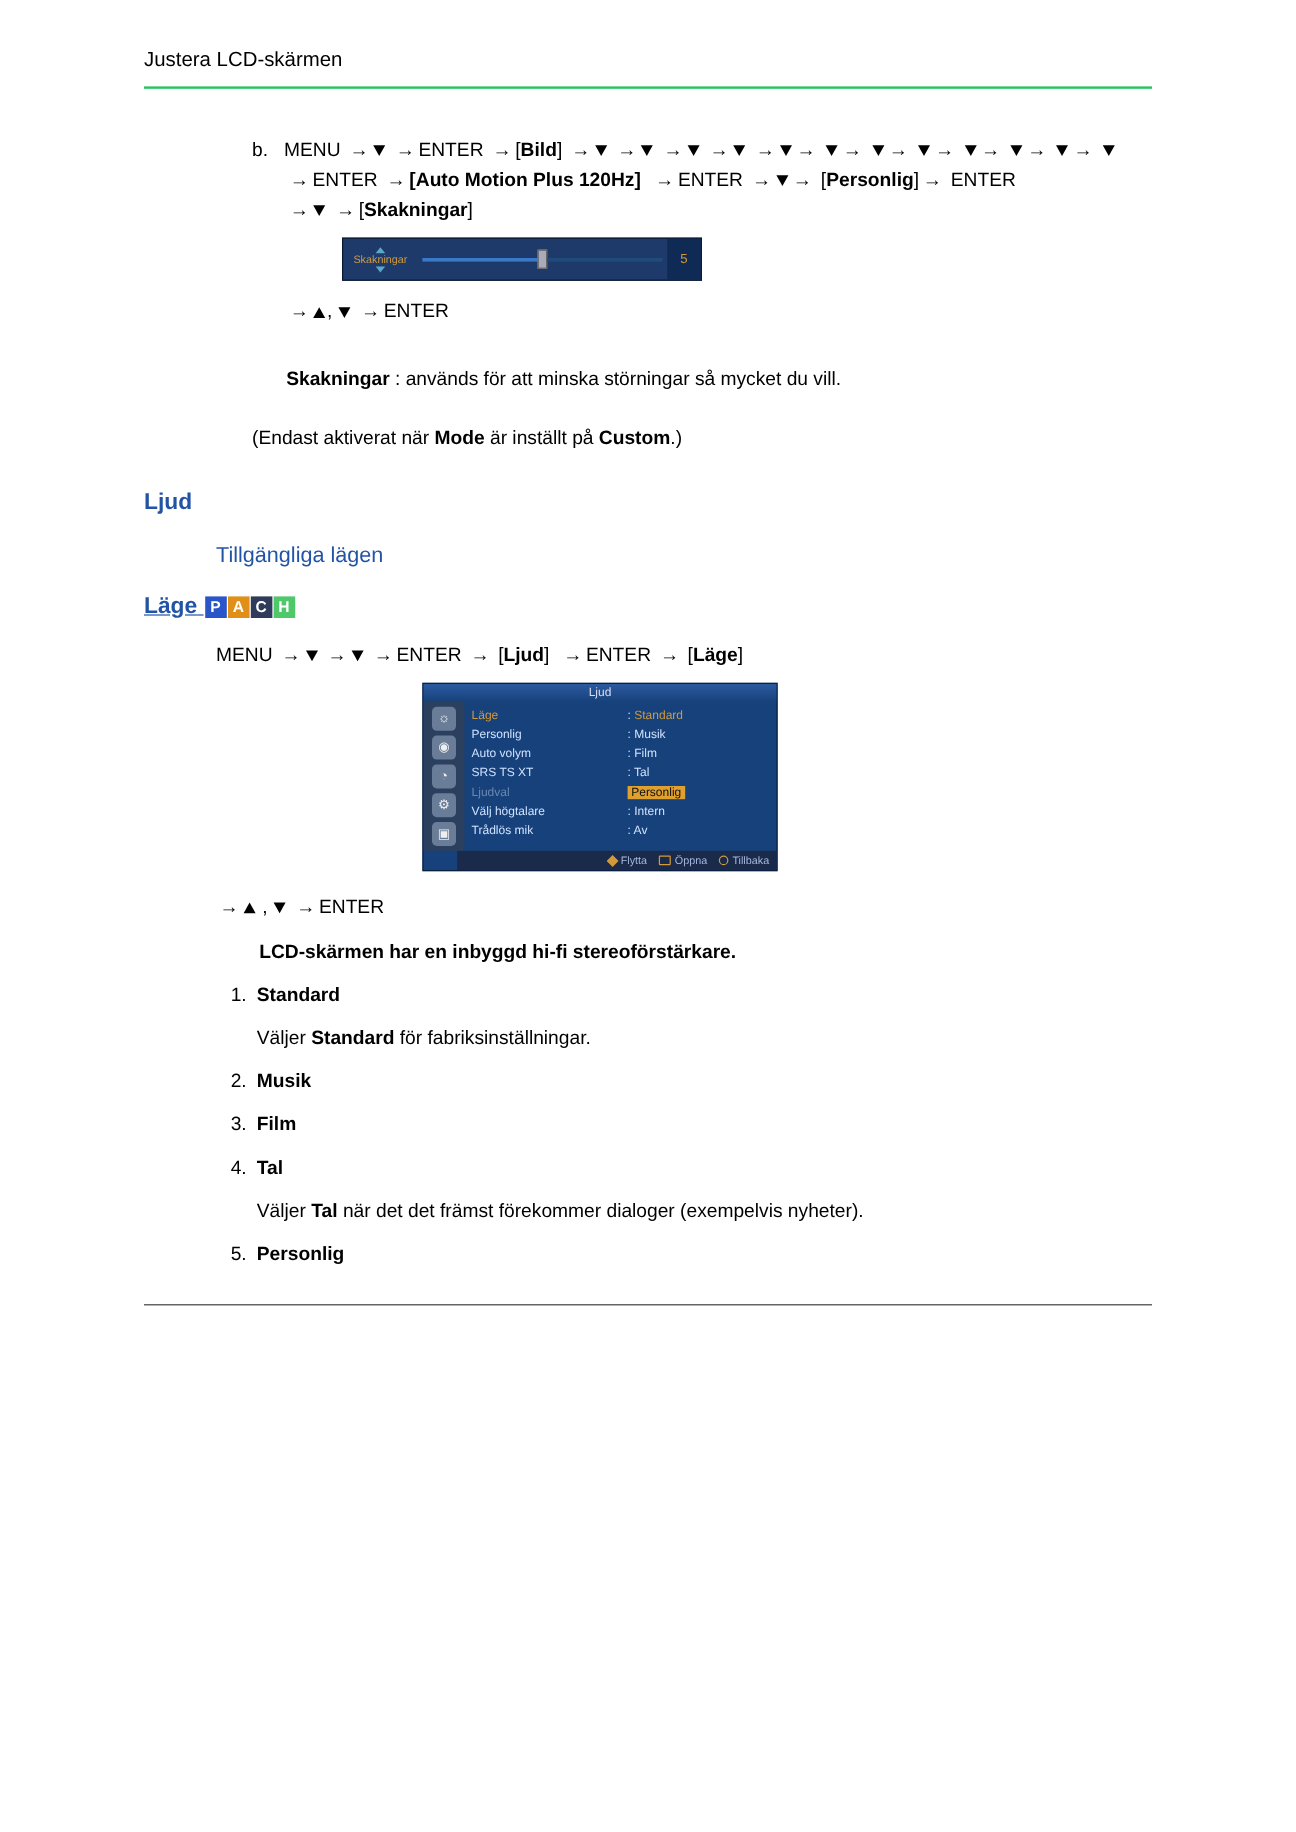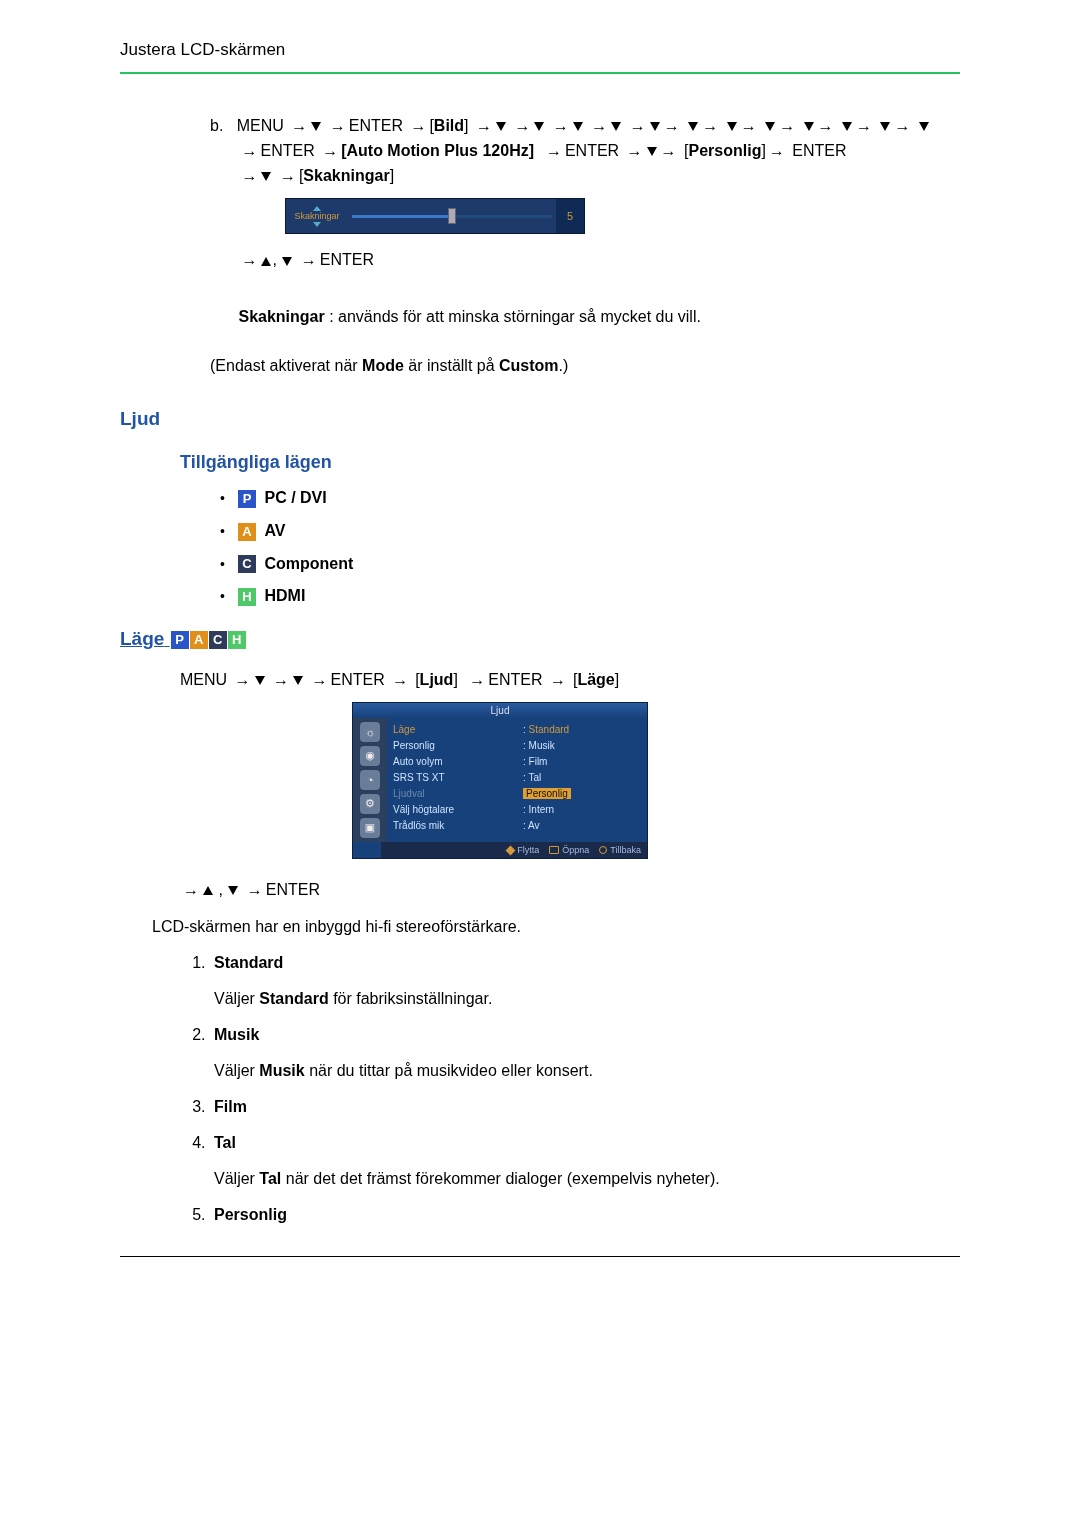--- a/index.html
+++ b/index.html
@@ -92,21 +92,21 @@
   }
   .para2 { margin: 24px 0 0 90px; line-height: 1.5; }
   h2.section {
     color: #2254a6;
     font-weight: bold;
     font-size: 19px;
     margin-top: 30px;
   }
   h3.sub {
     color: #2254a6;
-    font-weight: bold;
+    font-weight: normal;
     font-size: 18px;
     margin: 22px 0 16px 60px;
   }
   ul.modes {
     list-style: none;
     margin-left: 100px;
   }
   ul.modes li { margin-bottom: 14px; }
   ul.modes li::before {
     content: "•";
@@ -187,21 +187,21 @@
   .diamond {
     display:inline-block;width:7px;height:7px;background:#d29a3b;transform:rotate(45deg);margin-right:3px;vertical-align:middle;
   }
   .enter-ic {
     display:inline-block;width:10px;height:8px;border:1px solid #d29a3b;border-radius:1px;margin-right:3px;vertical-align:middle;
   }
   .back-ic {
     display:inline-block;width:8px;height:8px;border:1px solid #d29a3b;border-radius:50%;margin-right:3px;vertical-align:middle;
   }
   .after-menu { margin: 18px 0 0 60px; line-height:1.6;}
-  .desc-line { margin: 16px 0 0 32px; }
+  .desc-line { margin: 16px 0 0 96px; font-weight: bold; }
   ol.modes-list {
     margin: 18px 0 0 62px;
     padding-left: 28px;
     list-style: decimal;
   }
   ol.modes-list > li { margin-bottom: 18px; padding-left: 4px; }
   ol.modes-list > li > .mname { font-weight:bold; }
   ol.modes-list > li > .mdesc { margin-top: 18px; }
   .footer-rule { border-top:1px solid #000; margin-top:32px; }
 </style>
@@ -271,26 +271,20 @@
   </div>
 
   <div class="para2">
     <span>(Endast aktiverat när </span><span class="bold">Mode</span><span> är inställt på </span><span class="bold">Custom</span><span>.)</span>
   </div>
 
   <h2 class="section">Ljud</h2>
 
   <h3 class="sub">Tillgängliga lägen</h3>
 
-  <ul class="modes">
-    <li><span class="badge b-p">P</span> <span class="bold">PC / DVI</span></li>
-    <li><span class="badge b-a">A</span> <span class="bold">AV</span></li>
-    <li><span class="badge b-c">C</span> <span class="bold">Component</span></li>
-    <li><span class="badge b-h">H</span> <span class="bold">HDMI</span></li>
-  </ul>
 
   <h3 class="lage">
     <span>Läge</span>
     <span class="badges-inline">
       <span class="badge b-p">P</span><span class="badge b-a">A</span><span class="badge b-c">C</span><span class="badge b-h">H</span>
     </span>
   </h3>
 
   <div class="nav-line">
     <span>MENU</span>
@@ -348,21 +342,20 @@
 
   <div class="desc-line">LCD-skärmen har en inbyggd hi-fi stereoförstärkare.</div>
 
   <ol class="modes-list">
     <li>
       <div class="mname">Standard</div>
       <div class="mdesc"><span>Väljer </span><span class="bold">Standard</span><span> för fabriksinställningar.</span></div>
     </li>
     <li>
       <div class="mname">Musik</div>
-      <div class="mdesc"><span>Väljer </span><span class="bold">Musik</span><span> när du tittar på musikvideo eller konsert.</span></div>
     </li>
     <li>
       <div class="mname">Film</div>
     </li>
     <li>
       <div class="mname">Tal</div>
       <div class="mdesc"><span>Väljer </span><span class="bold">Tal</span><span> när det det främst förekommer dialoger (exempelvis nyheter).</span></div>
     </li>
     <li>
       <div class="mname">Personlig</div>

